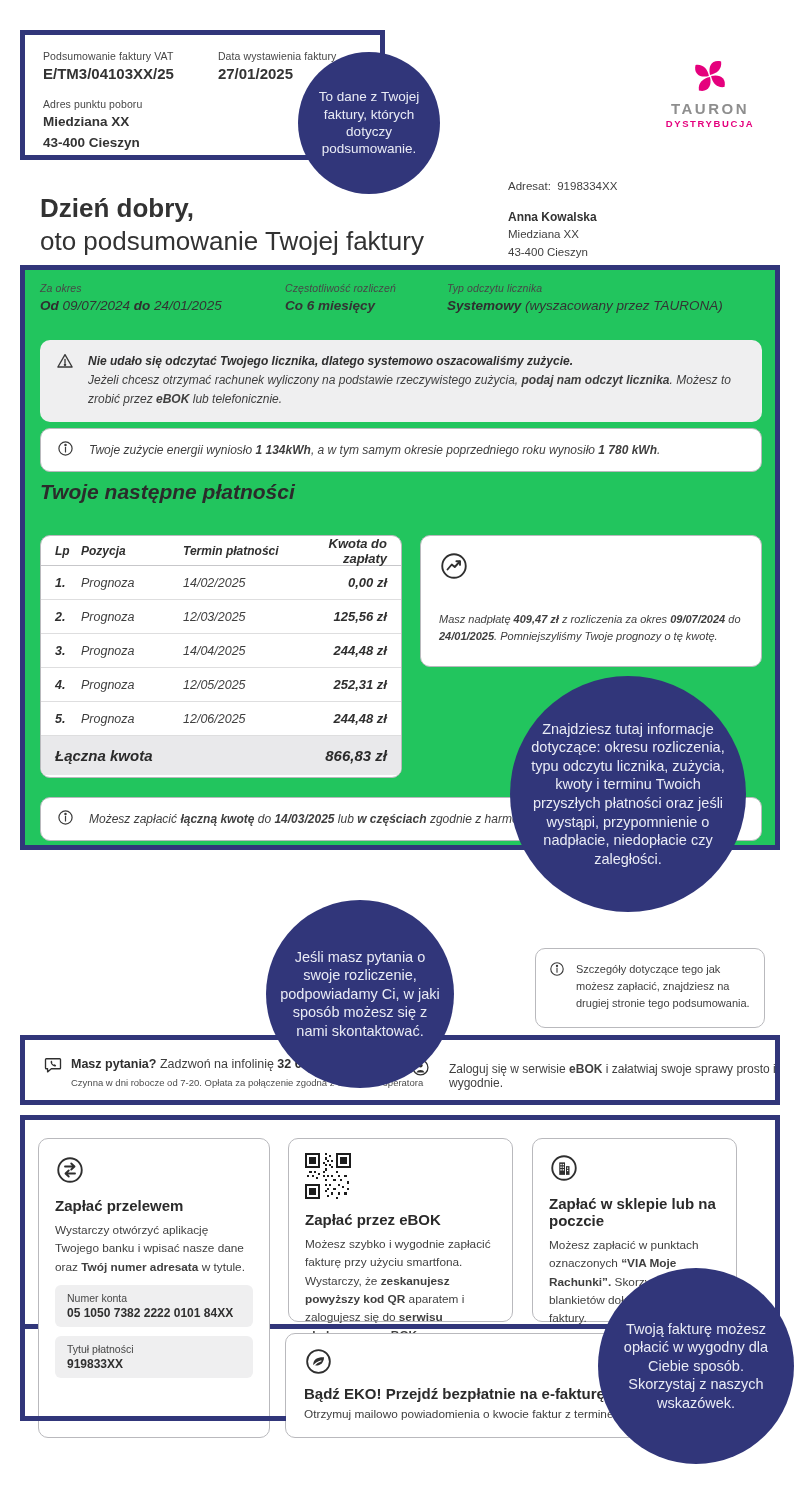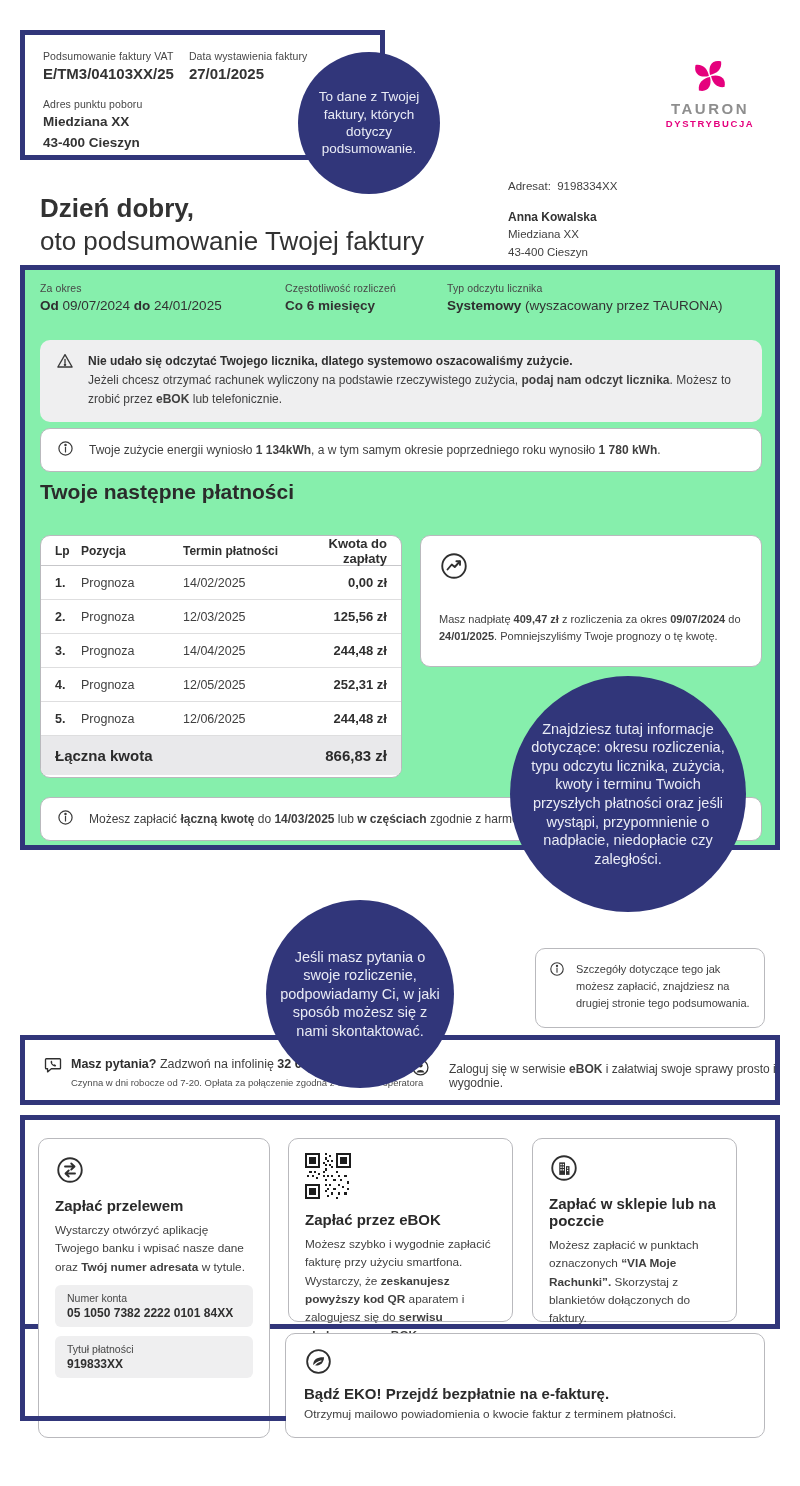--- a/index.html
+++ b/index.html
@@ -9,41 +9,41 @@
   *{box-sizing:border-box;margin:0;padding:0;}
   html,body{background:#fff;}
   body{font-family:"Liberation Sans","DejaVu Sans",sans-serif;color:var(--body);}
   b{font-weight:700;}
   #canvas{position:relative;width:800px;height:1486px;background:#fff;overflow:hidden;}
   .abs{position:absolute;}
   .lbl{font-size:10.5px;color:var(--lbl);letter-spacing:.1px;}
   .rich{color:var(--body);}
   
   .hdr-box{left:20px;top:30px;width:365px;height:130px;border:5px solid var(--navy);background:#fff;padding:15px 18px;z-index:1;}
-  .hb-grid{display:flex;gap:15px;}
+  .hb-grid{display:flex;gap:44px;}
   .hb-col .val{font-size:15px;font-weight:700;color:var(--ink);margin-top:3px;}
   .hb-addr{margin-top:16px;}
   .hb-addr .aval{font-size:13.5px;font-weight:700;color:var(--ink);line-height:1.32;margin-top:3px;}
   
   .bubble{border-radius:50%;background:var(--navy);color:#e9ebf5;display:flex;align-items:center;justify-content:center;text-align:center;z-index:6;line-height:1.28;}
   .bubble1{left:298px;top:52px;width:142px;height:142px;font-size:13.5px;padding:10px;}
   .bubble2{left:510px;top:676px;width:236px;height:236px;font-size:14.5px;padding:16px;}
   .bubble3{left:266px;top:900px;width:188px;height:188px;font-size:14.5px;padding:14px;}
   .bubble4{left:598px;top:1268px;width:196px;height:196px;font-size:14.5px;padding:16px;}
   
   .logo{left:655px;top:56px;width:110px;text-align:center;z-index:1;}
   .logo-name{font-size:15px;font-weight:700;color:#8e8e8e;letter-spacing:2.5px;margin-top:4px;}
   .logo-sub{font-size:9.5px;font-weight:700;color:var(--magenta);letter-spacing:1.6px;margin-top:1px;}
   
   .recipient{left:508px;top:178px;font-size:11.5px;line-height:1.5;color:var(--body);}
   .rec-name{font-weight:700;color:var(--ink);margin-top:13px;font-size:12px;}
   .greeting{left:40px;top:192px;font-size:26px;line-height:1.25;color:#323232;font-weight:400;z-index:1;}
   .greeting .g1{font-weight:700;display:block;}
   
-  .main-box{left:20px;top:265px;width:760px;height:585px;border:5px solid var(--navy);background:#86efac;z-index:1;}
+  .main-box{left:20px;top:265px;width:760px;height:585px;border:5px solid var(--navy);background:#22c55e;z-index:1;font-style:italic;}
   .main-box>*{position:absolute;}
   .info-cols{left:15px;top:12px;display:flex;width:720px;}
   .ic1{width:245px;} .ic2{width:162px;} .ic3{width:300px;}
   .ic .val{font-size:13.5px;color:var(--ink);margin-top:4px;}
   .ic .val b{color:#2f2f2f;}
   .warn-box{left:15px;top:70px;width:722px;background:var(--soft);border-radius:10px;padding:12px 18px 12px 48px;font-size:12px;line-height:1.6;}
   .warn-ic{position:absolute;left:16px;top:12px;}
   .warn-title{font-weight:700;color:#2f2f2f;}
   .usage-box,.note-box{left:15px;top:158px;width:722px;border:1px solid var(--line);border-radius:10px;padding:12px 18px 12px 48px;font-size:12px;line-height:1.5;background:#fff;}
   .note-box{top:527px;}
@@ -383,14 +383,17 @@
   <div class="abs eko-box">
     <svg class="cicon" width="29" height="29" viewBox="0 0 24 24" fill="none" stroke="#2f2f2f" stroke-width="1.5">
       <circle cx="12" cy="12" r="9.4"></circle>
       <path d="M7.6 14.6 C7.6 10.2 11 8.2 16.6 8.4 C16.2 13.4 13.4 15.8 8.6 15.2 Z" fill="#2f2f2f" stroke="none"></path>
       <path d="M7.2 16.2 C9.2 13.6 11.6 12.2 14.4 11.4" stroke="#fff" stroke-width="0.9" fill="none"></path>
     </svg>
     <div class="eko-title">Bądź EKO! Przejdź bezpłatnie na e-fakturę.</div>
     <div class="eko-body">Otrzymuj mailowo powiadomienia o kwocie faktur z terminem płatności.</div>
   </div>
 
+  <div class="abs bubble bubble4">
+    <span>Twoją fakturę możesz opłacić w wygodny dla Ciebie sposób. Skorzystaj z naszych wskazówek.</span>
+  </div>
 
 </div>
 
 </body></html>

